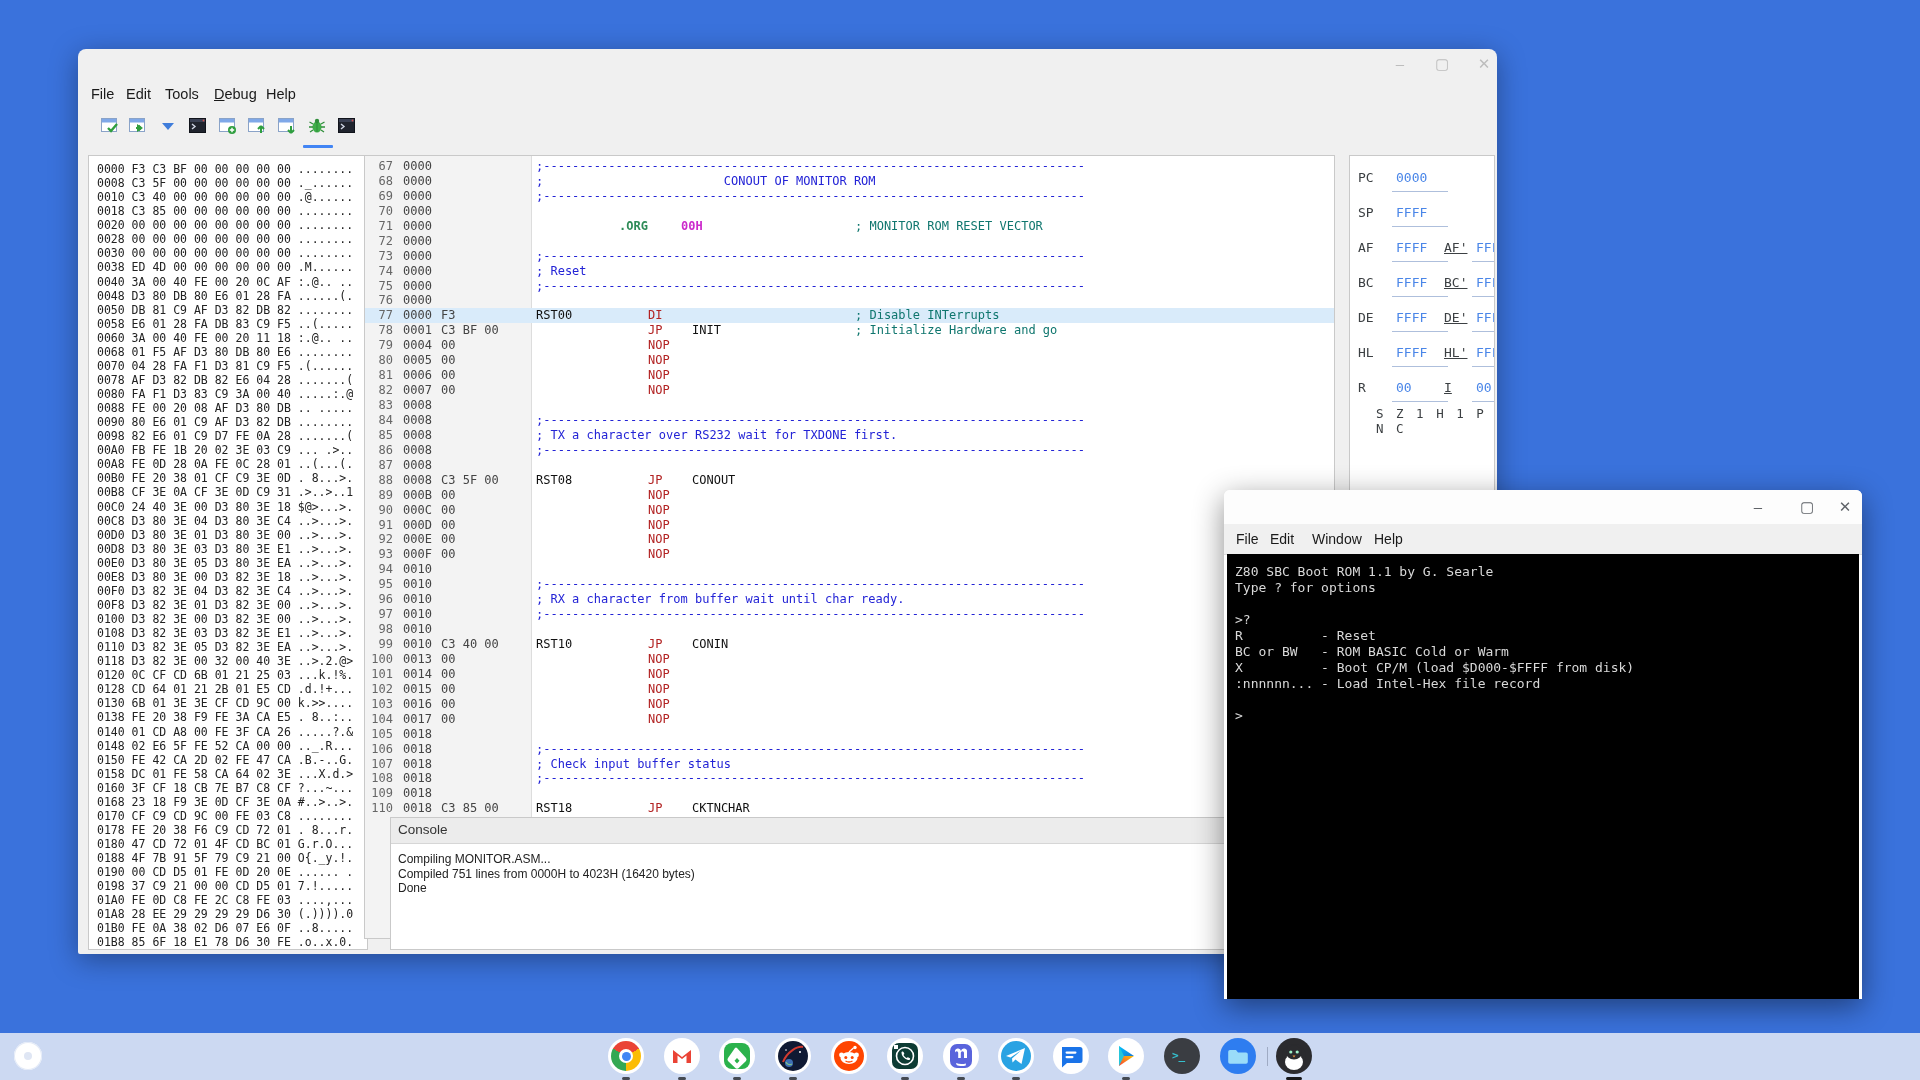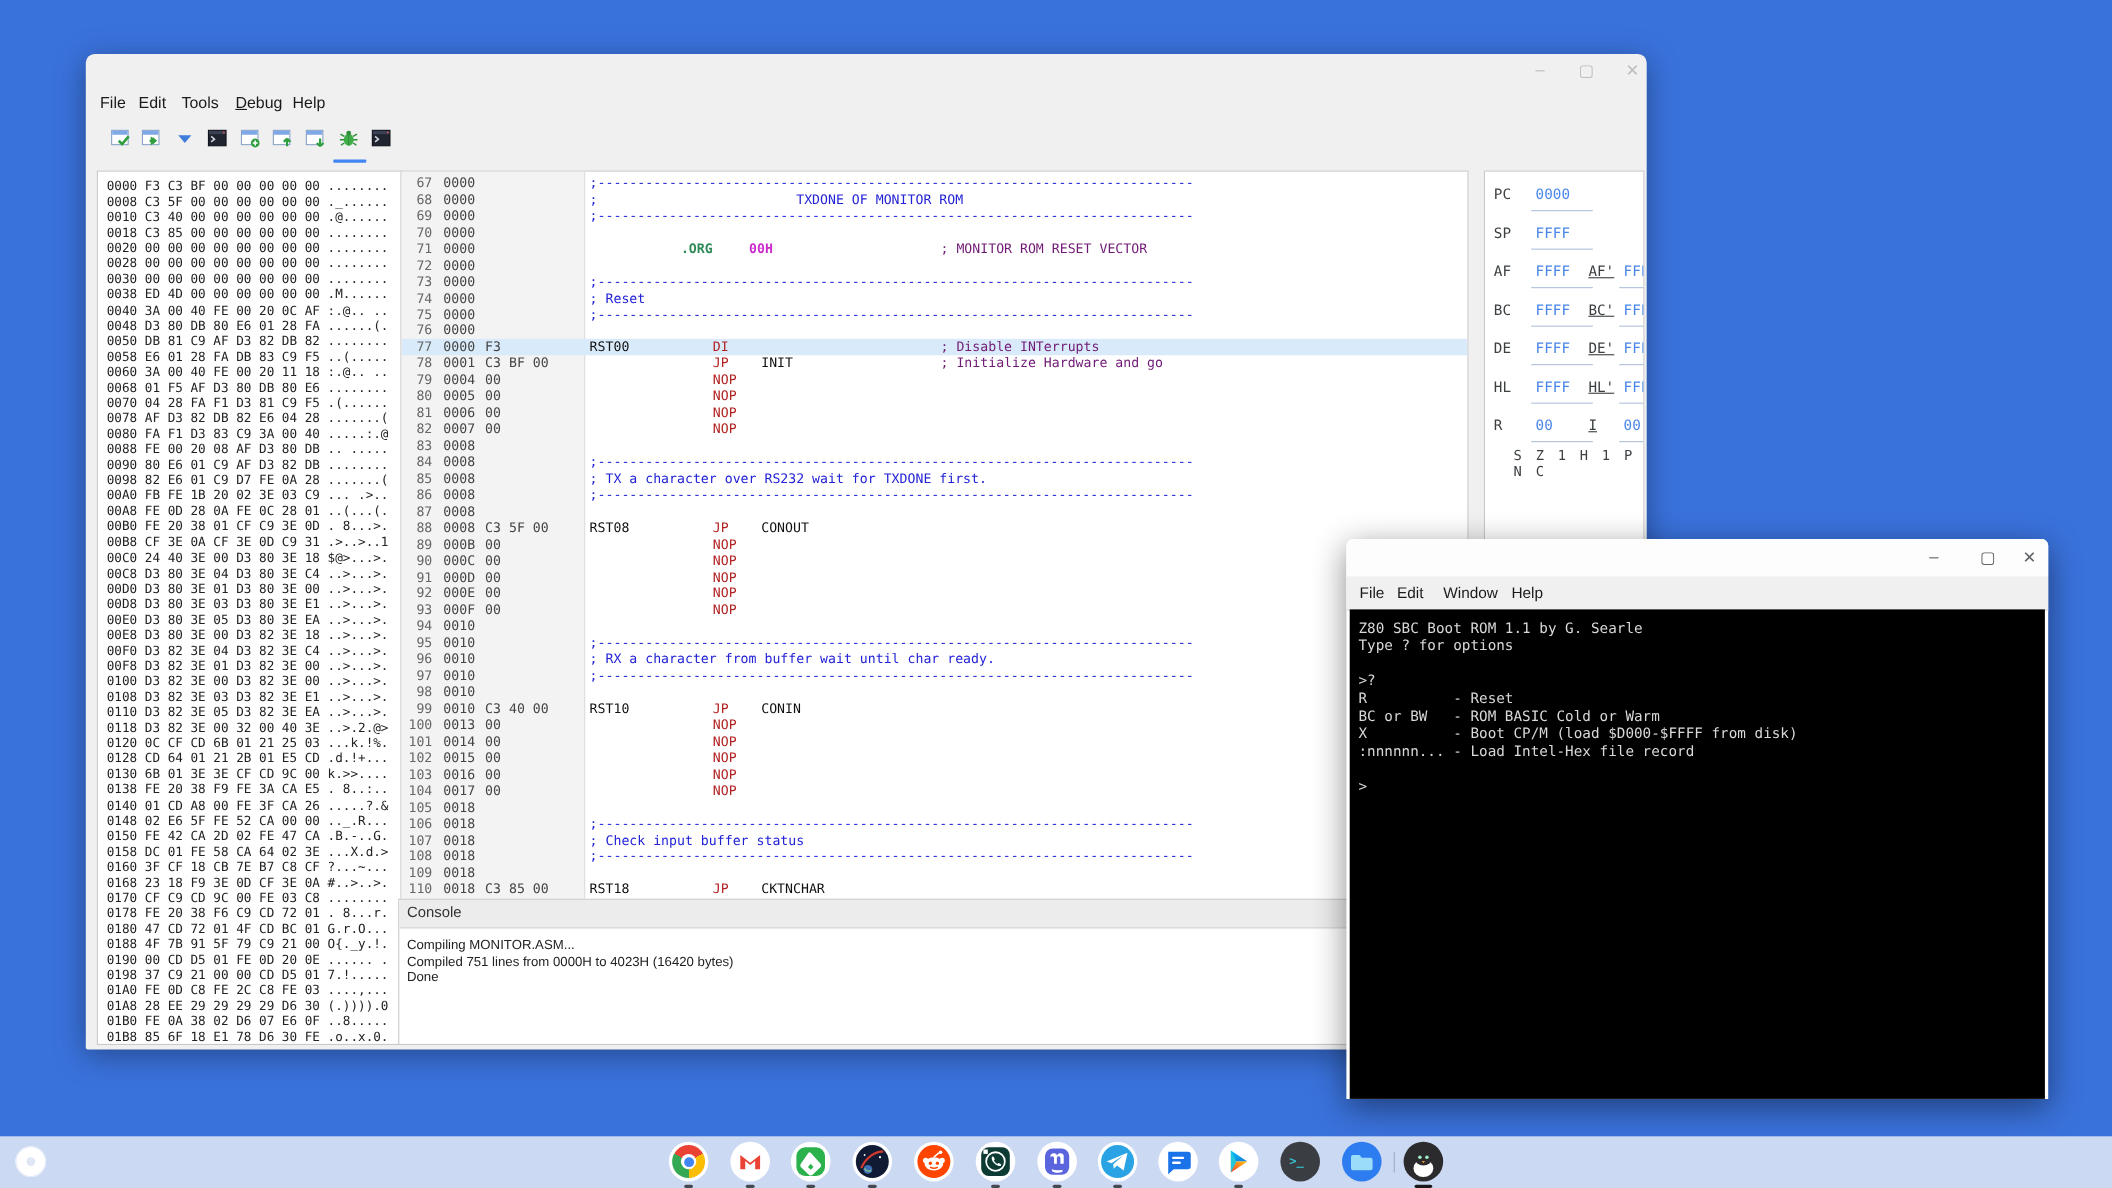--- a/index.html
+++ b/index.html
@@ -31,38 +31,38 @@
   #code-rows{position:absolute;left:0;top:3px;width:100%;}
   .crow{position:relative;height:14.95px;line-height:14.95px;font-family:"DejaVu Sans Mono",monospace;font-size:12px;width:100%;}
   .crow.hl{background:#d9ebfa;}
   .crow span{position:absolute;white-space:pre;}
   .ln{left:0;width:28px;text-align:right;color:#666;}
   .la{left:38px;color:#444;}
   .lb{left:76px;color:#444;}
   .lab{left:171px;color:#111;}
   .mn{left:283px;color:#b22222;font-weight:normal;}
   .op{left:327px;color:#111;}
-  .cmt{left:490px;color:#701a75;}
+  .cmt{left:490px;color:#0f766e;}
   .blk{left:171px;color:#2323d6;}
   .dir{left:254px;color:#2e8b57;font-weight:bold;}
   .dop{left:316px;color:#cc2bcc;font-weight:bold;}
 
   
   #reg-panel{left:1271px;top:106px;width:146px;height:662px;background:#fff;border:1px solid #c9c9c9;
     overflow:hidden;box-sizing:border-box;}
   .reg-row{position:absolute;left:0;width:100%;height:24px;line-height:24px;font-family:"DejaVu Sans Mono",monospace;font-size:13px;}
   .reg-label{position:absolute;left:8px;color:#3c4043;}
   .reg-val{position:absolute;left:42px;width:52px;color:#4a86e8;border-bottom:1px solid #aebfdc;padding:0 0 1px 4px;}
   .reg-label2{position:absolute;left:94px;color:#3c4043;text-decoration:underline;}
   .reg-val2{position:absolute;left:122px;width:52px;color:#4a86e8;border-bottom:1px solid #aebfdc;padding:0 0 1px 4px;}
   #reg-flags{position:absolute;left:26px;top:250px;font-family:"DejaVu Sans Mono",monospace;font-size:12.5px;
     letter-spacing:2.5px;color:#3c4043;}
 
   
-  #console-panel{left:284px;top:768px;width:1123px;height:133px;background:#fff;border:1px solid #c9c9c9;box-sizing:border-box;overflow:hidden;}
+  #console-panel{left:312px;top:768px;width:1123px;height:133px;background:#fff;border:1px solid #c9c9c9;box-sizing:border-box;overflow:hidden;}
   #console-header{position:absolute;left:0;top:0;width:100%;height:25px;background:#ececec;border-bottom:1px solid #d6d6d6;}
   #console-title{position:absolute;left:7px;top:4px;font-size:13.5px;color:#333;}
   #console-lines{position:absolute;left:7px;top:34px;}
   .con-line{height:14.6px;line-height:14.6px;font-family:Liberation Sans, sans-serif;font-size:12px;color:#222;white-space:pre;}
 
   
   #term-window{left:1224px;top:490px;width:638px;height:509px;background:#fff;
     border-radius:6px 6px 0 0;box-shadow:0 8px 30px rgba(0,0,0,.45);}
   #term-titlebar{position:absolute;left:0;top:0;width:100%;height:34px;background:#fdfdfd;border-radius:6px 6px 0 0;}
   .term-controls span{position:absolute;top:8px;color:#5f6368;font-size:15px;width:22px;text-align:center;cursor:default;}
@@ -239,21 +239,21 @@
       <div id="code-gutter-bg"></div>
       <div id="code-rows">
           <div class="crow">
             <span class="ln">67</span>
             <span class="la">0000</span>
             <span class="blk">;---------------------------------------------------------------------------</span>
           </div>
           <div class="crow">
             <span class="ln">68</span>
             <span class="la">0000</span>
-            <span class="blk">;                         TXDONE OF MONITOR ROM</span>
+            <span class="blk">;                         CONOUT OF MONITOR ROM</span>
           </div>
           <div class="crow">
             <span class="ln">69</span>
             <span class="la">0000</span>
             <span class="blk">;---------------------------------------------------------------------------</span>
           </div>
           <div class="crow">
             <span class="ln">70</span>
             <span class="la">0000</span>
           </div>

